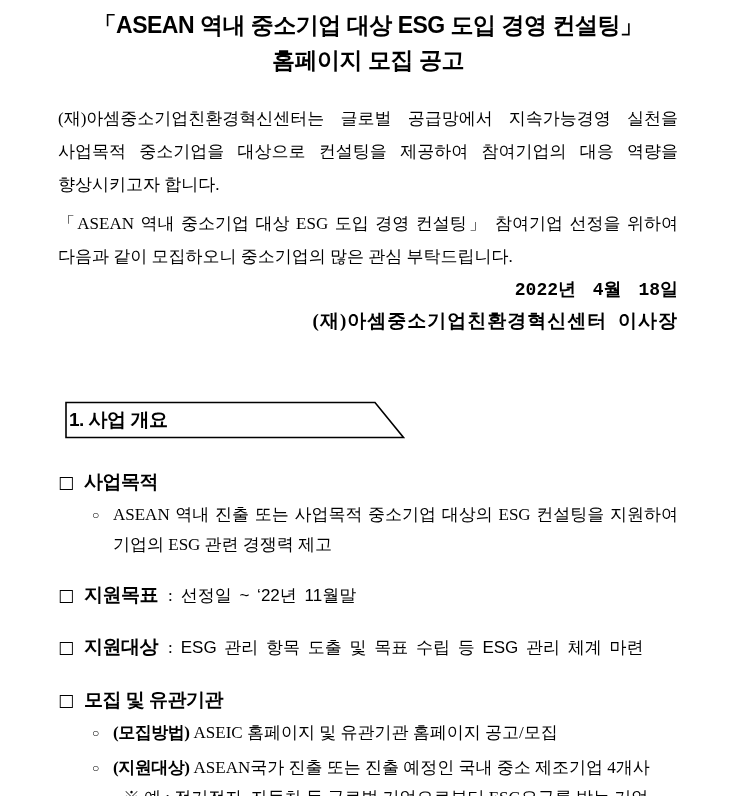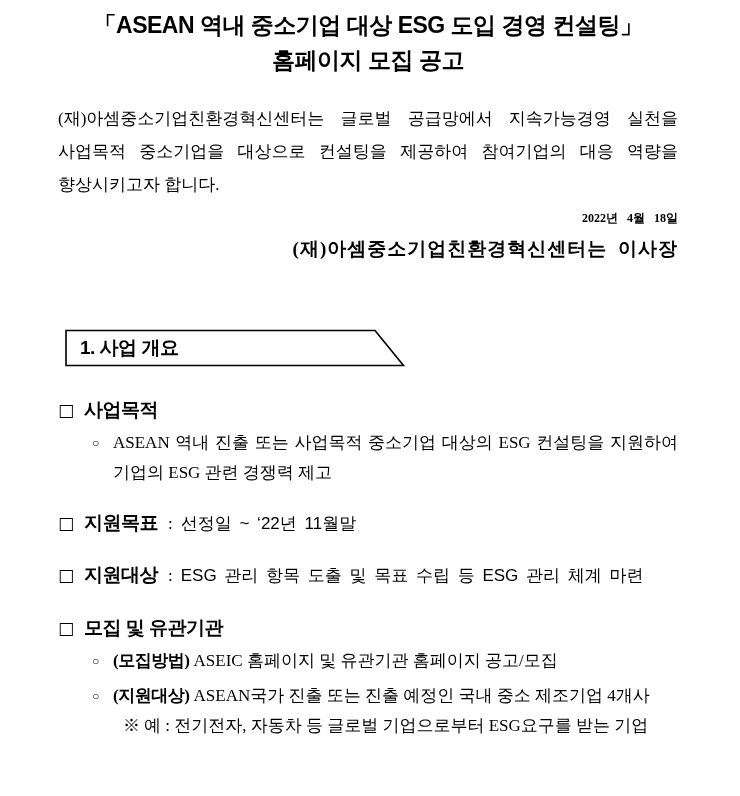--- a/index.html
+++ b/index.html
@@ -34,23 +34,23 @@
     font-size: 17px;
     line-height: 33px;
     text-align: justify;
     word-break: keep-all;
   }
   .p1 { margin-top: 24px; }
   .p2 { margin-top: 6px; }
   
   .date-block { text-align: right; margin-top: 2px; }
   .date-line {
-    font-family: Liberation Serif, serif;
+    font-family: Liberation Mono, monospace;
     font-weight: 700;
-    font-size: 12px;
+    font-size: 18px;
     line-height: 30px;
     word-spacing: 6px;
   }
   .signature-line {
     font-family: "Liberation Serif", "DejaVu Serif", serif;
     font-weight: 700;
     font-size: 19px;
     line-height: 32px;
     letter-spacing: 1px;
     word-spacing: 5px;
@@ -59,21 +59,21 @@
   .banner {
     position: relative;
     width: 340px;
     height: 38px;
     margin-top: 64px;
     margin-left: 7px;
   }
   .banner svg { position: absolute; left: 0; top: 0; }
   .banner-label {
     position: absolute;
-    left: 15px;
+    left: 4px;
     top: 50%;
     transform: translateY(-50%);
     font-family: "Liberation Sans", "DejaVu Sans", sans-serif;
     font-weight: 800;
     font-size: 19px;
     letter-spacing: -0.5px;
     white-space: nowrap;
   }
   
   .h-item {
@@ -150,24 +150,25 @@
 
 <div class="page">
 
   <h1 class="doc-title">
     <div>「ASEAN 역내 중소기업 대상 ESG 도입 경영 컨설팅」</div>
     <div>홈페이지 모집 공고</div>
   </h1>
 
   <p class="body-text p1">(재)아셈중소기업친환경혁신센터는 글로벌 공급망에서 지속가능경영 실천을 사업목적 중소기업을 대상으로 컨설팅을 제공하여 참여기업의 대응 역량을 향상시키고자 합니다.</p>
 
+  <p class="body-text p2">「ASEAN 역내 중소기업 대상 ESG 도입 경영 컨설팅」 참여기업 선정을 위하여 다음과 같이 모집하오니 중소기업의 많은 관심 부탁드립니다.</p>
 
   <div class="date-block">
     <div class="date-line">2022년 4월 18일</div>
-    <div class="signature-line">(재)아셈중소기업친환경혁신센터는 이사장</div>
+    <div class="signature-line">(재)아셈중소기업친환경혁신센터 이사장</div>
   </div>
 
   <div class="banner">
     <svg width="340" height="38" viewBox="0 0 340 38">
       <polygon points="1,1.5 310,1.5 338.5,36.5 1,36.5" fill="#ffffff" stroke="#000000" stroke-width="1.6"></polygon>
     </svg>
     <span class="banner-label">1. 사업 개요</span>
   </div>
 
   <div class="h-item m-purpose">

